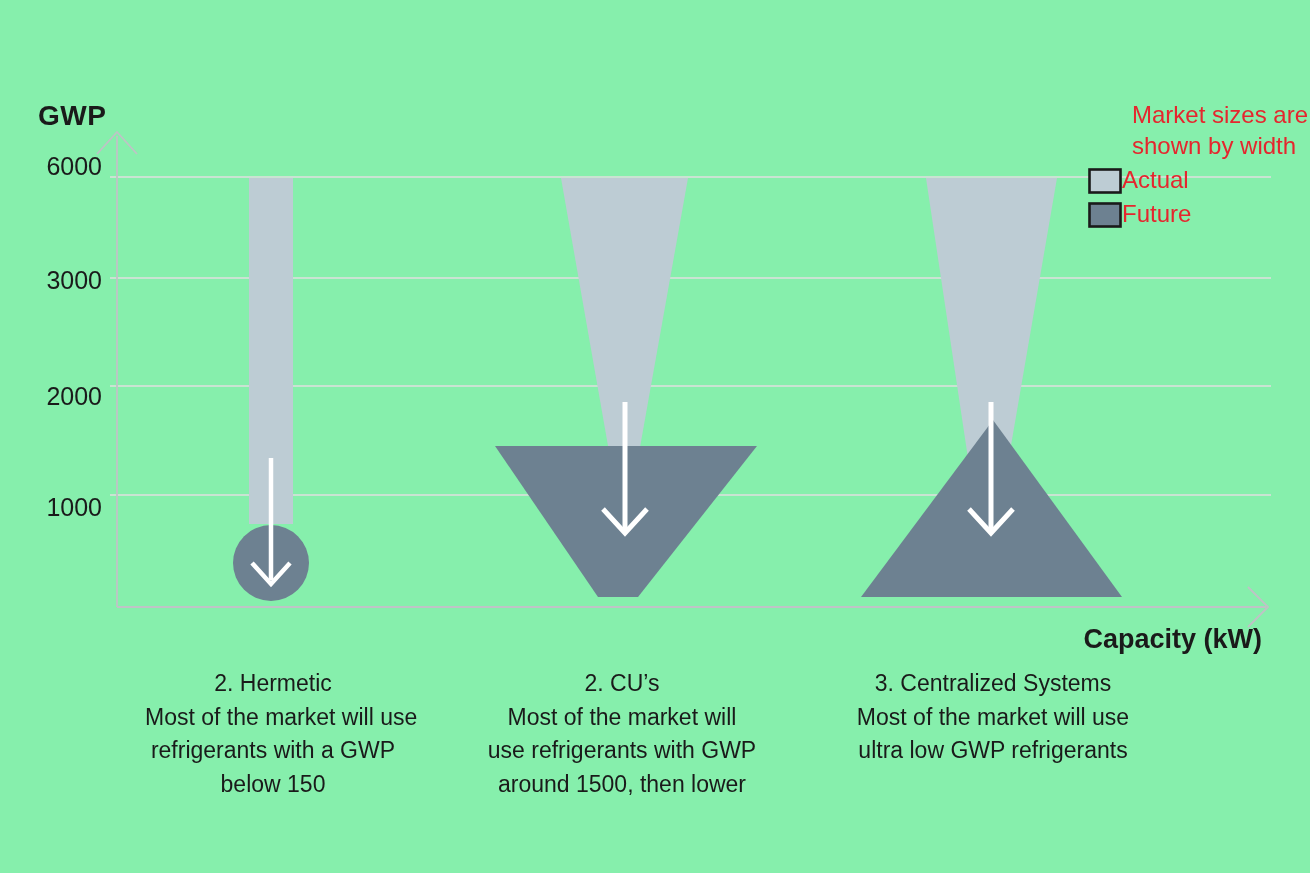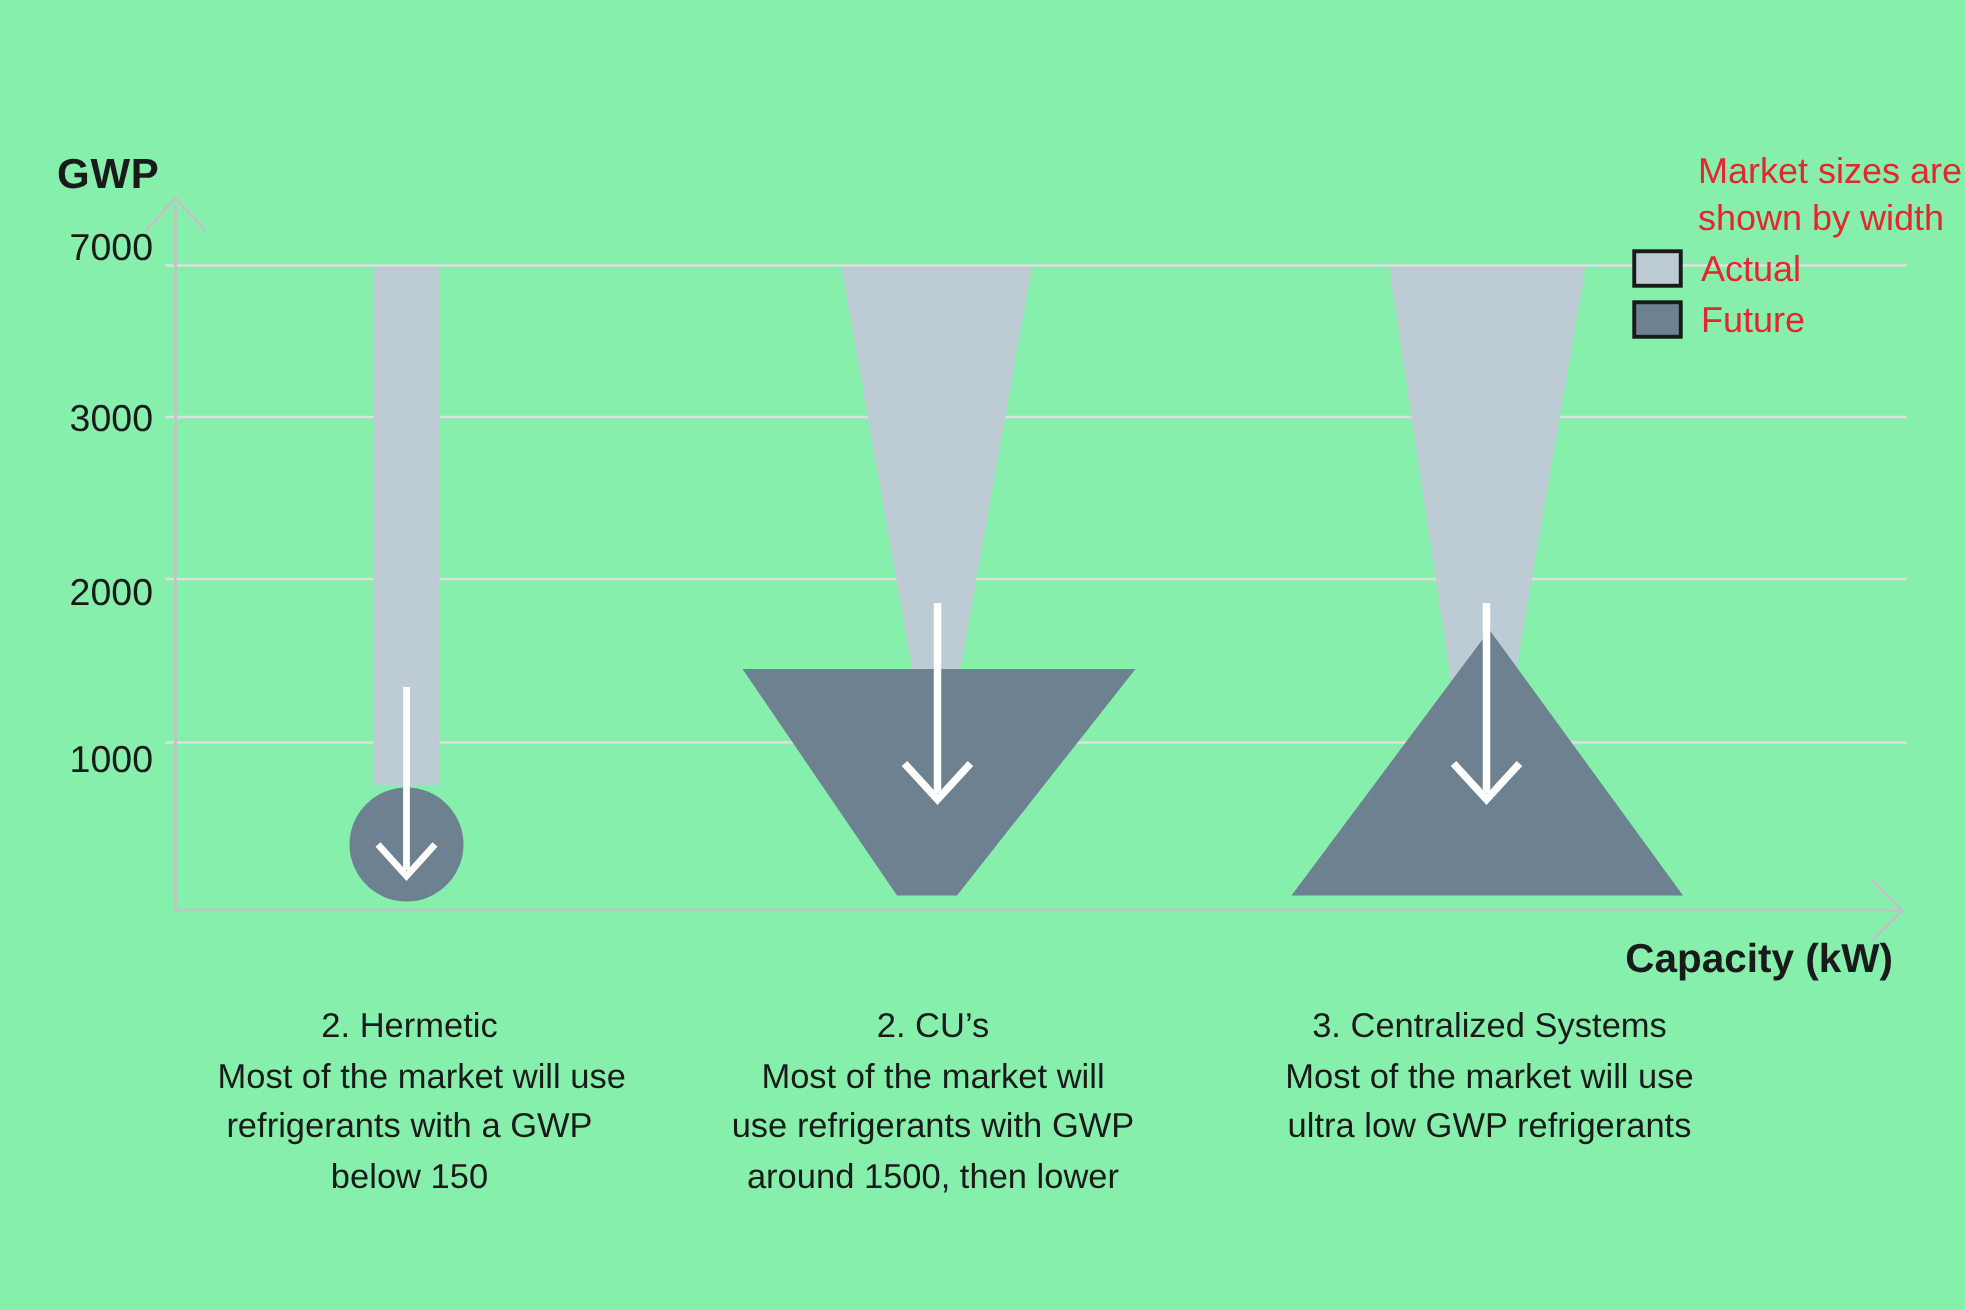--- a/index.html
+++ b/index.html
@@ -20,21 +20,21 @@
   .xaxis-title{
     left:1000px;width:262px;text-align:right;top:624px;
     font-size:27px;font-weight:bold;
   }
   .legend-title{
     left:1088px;top:99px;
     font-size:24px;line-height:31px;
   }
   .legend-row{
     position:absolute;left:1088px;
-    display:flex;align-items:flex-start;gap:12px;
+    display:flex;align-items:flex-end;
   }
   .legend-row .lab{font-size:24px;}
   .legend-row svg{display:block;}
   .caption{
     position:absolute;top:667px;
     font-size:23px;line-height:33.5px;color:#1a1a1a;
   }
   .caption .cap-title{display:block;text-align:center;white-space:nowrap;}
   .caption .cap-line{display:block;text-align:center;white-space:nowrap;}
   .arrow-shaft{stroke:#ffffff;fill:none;}
@@ -73,21 +73,21 @@
       <line class="arrow-shaft" x1="625" y1="402" x2="625" y2="529" stroke-width="5"></line>
       <polyline class="arrow-shaft" points="603,509 625,533 647,509" stroke-width="5"></polyline>
     </g>
     <g>
       <line class="arrow-shaft" x1="991" y1="402" x2="991" y2="529" stroke-width="5"></line>
       <polyline class="arrow-shaft" points="969,509 991,533 1013,509" stroke-width="5"></polyline>
     </g>
   </svg>
 
   <div class="txt gwp-title">GWP</div>
-  <div class="txt ytick" style="top:166px">7000</div>
+  <div class="txt ytick" style="top:166px">6000</div>
   <div class="txt ytick" style="top:280px">3000</div>
   <div class="txt ytick" style="top:396px">2000</div>
   <div class="txt ytick" style="top:507px">1000</div>
   <div class="txt xaxis-title">Capacity (kW)</div>
 
   <div class="txt legend-title" style="color: rgb(229, 38, 46); margin-left: 44px;">
     <div>Market sizes are</div>
     <div>shown by width</div>
   </div>
   <div class="legend-row" style="top:166px">

